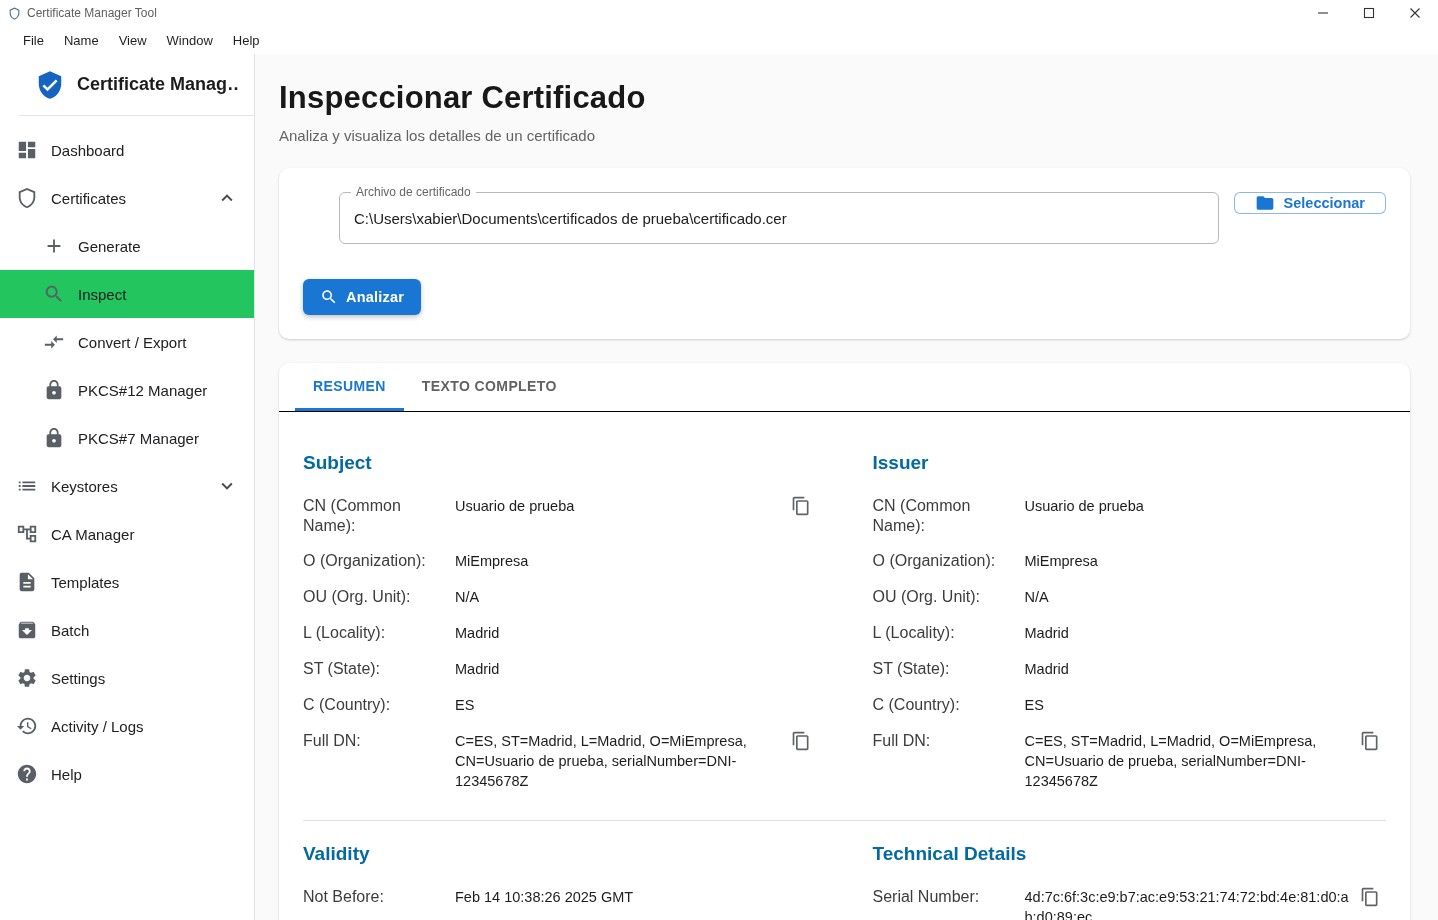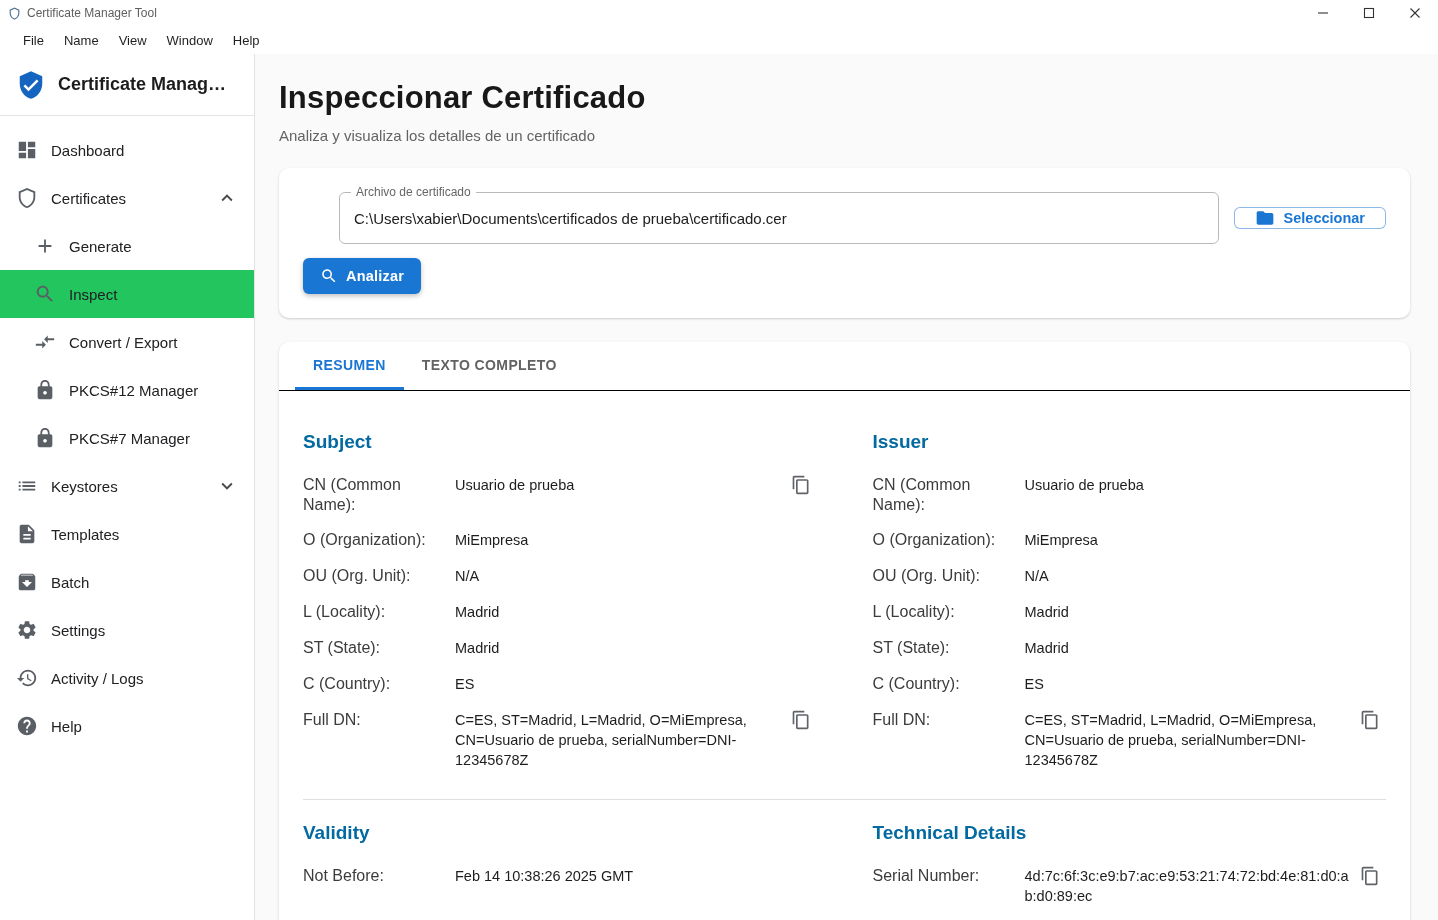--- a/index.html
+++ b/index.html
@@ -21,57 +21,57 @@
     padding-left:15px; font-size:13px; color:#1f1f1f; }
   .menu-item { padding:3px 8px; margin-right:4px; border-radius:3px; }
 
   
   .app-body { display:flex; height:866px; }
 
   
   .sidebar { width:255px; background:#fff; border-right:1px solid #e2e2e2;
     display:flex; flex-direction:column; flex-shrink:0; }
   .sb-header { height:62px; display:flex; align-items:center; gap:12px;
-    padding:0 16px; border-bottom:1px solid #e4e4e4; }
+    padding:0 16px; border-bottom:1px solid #e4e4e4;margin-left:19px; }
   .sb-logo { width:30px; height:30px; color:#1565c0; flex-shrink:0; }
   .sb-title { font-size:18px; font-weight:700; color:#1c1c1e; white-space:nowrap;
     overflow:hidden; }
   .nav { padding-top:10px; }
   .nav-item { height:48px; display:flex; align-items:center; gap:13px;
     padding:0 16px; font-size:15px; color:#202124; cursor:pointer; }
-  .nav-item.sub { padding-left:34px; }
+  .nav-item.sub { padding-left:43px; }
   .nav-item.selected { background:#22c55e; }
   .nav-ic { width:22px; height:22px; color:#5a5f66; flex-shrink:0; }
   .nav-label { flex:1; white-space:nowrap; }
   .chev { width:22px; height:22px; color:#4a4a4a; }
   .ic { width:100%; height:100%; fill:currentColor; display:block; }
 
   
   .main { flex:1; background:#fafafa; padding:26px 28px 0 24px; overflow:hidden; }
   .page-title { font-size:31px; font-weight:700; color:#181818; letter-spacing:.2px; }
   .page-subtitle { font-size:15px; color:#636363; margin-top:11px; }
 
   .card { background:#fff; border-radius:10px; margin-top:24px;
     box-shadow:0 1px 3px rgba(0,0,0,.12), 0 1px 2px rgba(0,0,0,.07); }
 
   
   .file-card { padding:24px; }
-  .file-row { display:flex; align-items:center; gap:15px;padding-left:36px; }
+  .file-row { display:flex; align-items:flex-start; gap:15px;padding-left:36px; }
   .field-wrap { position:relative; flex:1; border:1px solid #b9b9b9; border-radius:6px;
     height:52px; display:flex; align-items:center; padding:0 14px; background:#fff; }
   .field-label { position:absolute; top:-8px; left:11px; background:#fff; padding:0 5px;
     font-size:12px; color:#666; }
   .field-input { border:none; outline:none; width:100%; font-size:15px; color:#202020;
     font-family:"Liberation Sans", sans-serif; background:transparent; }
   .btn-outlined { display:flex; align-items:center; gap:9px; padding:0 20px;
     border:1px solid rgba(25,118,210,.5); border-radius:6px; background:#fff;
     color:#1976d2; font-size:14.5px; font-weight:700; cursor:pointer;
     font-family:"Liberation Sans", sans-serif; }
   .btn-outlined .bico { width:20px; height:20px; }
-  .btn-primary { margin-top:14px; display:inline-flex; align-items:center; gap:8px;
+  .btn-primary { margin-top:35px; display:inline-flex; align-items:center; gap:8px;
     height:36px; padding:0 17px; background:#1976d2; color:#fff; border:none;
     border-radius:6px; font-size:14.5px; font-weight:700; letter-spacing:.2px;
     cursor:pointer; box-shadow:0 2px 5px rgba(0,0,0,.25);
     font-family:"Liberation Sans", sans-serif; }
   .btn-primary .bico { width:18px; height:18px; }
 
   
   .results-card { min-height:600px; }
   .tabs { display:flex; border-bottom:1px solid #000000; padding-left:16px; }
   .tab { height:48px; display:flex; align-items:center; padding:0 18px;
@@ -272,20 +272,28 @@
         <span class="nav-label">Keystores</span>
         <span class="chev">
             <svg class="ic">
               <use href="#i-chevron-down"></use>
             </svg>
           </span>
       </div>
       <div class="nav-item">
         <span class="nav-ic">
             <svg class="ic">
+              <use href="#i-tree"></use>
+            </svg>
+          </span>
+        <span class="nav-label">CA Manager</span>
+      </div>
+      <div class="nav-item">
+        <span class="nav-ic">
+            <svg class="ic">
               <use href="#i-doc"></use>
             </svg>
           </span>
         <span class="nav-label">Templates</span>
       </div>
       <div class="nav-item">
         <span class="nav-ic">
             <svg class="ic">
               <use href="#i-archive"></use>
             </svg>

